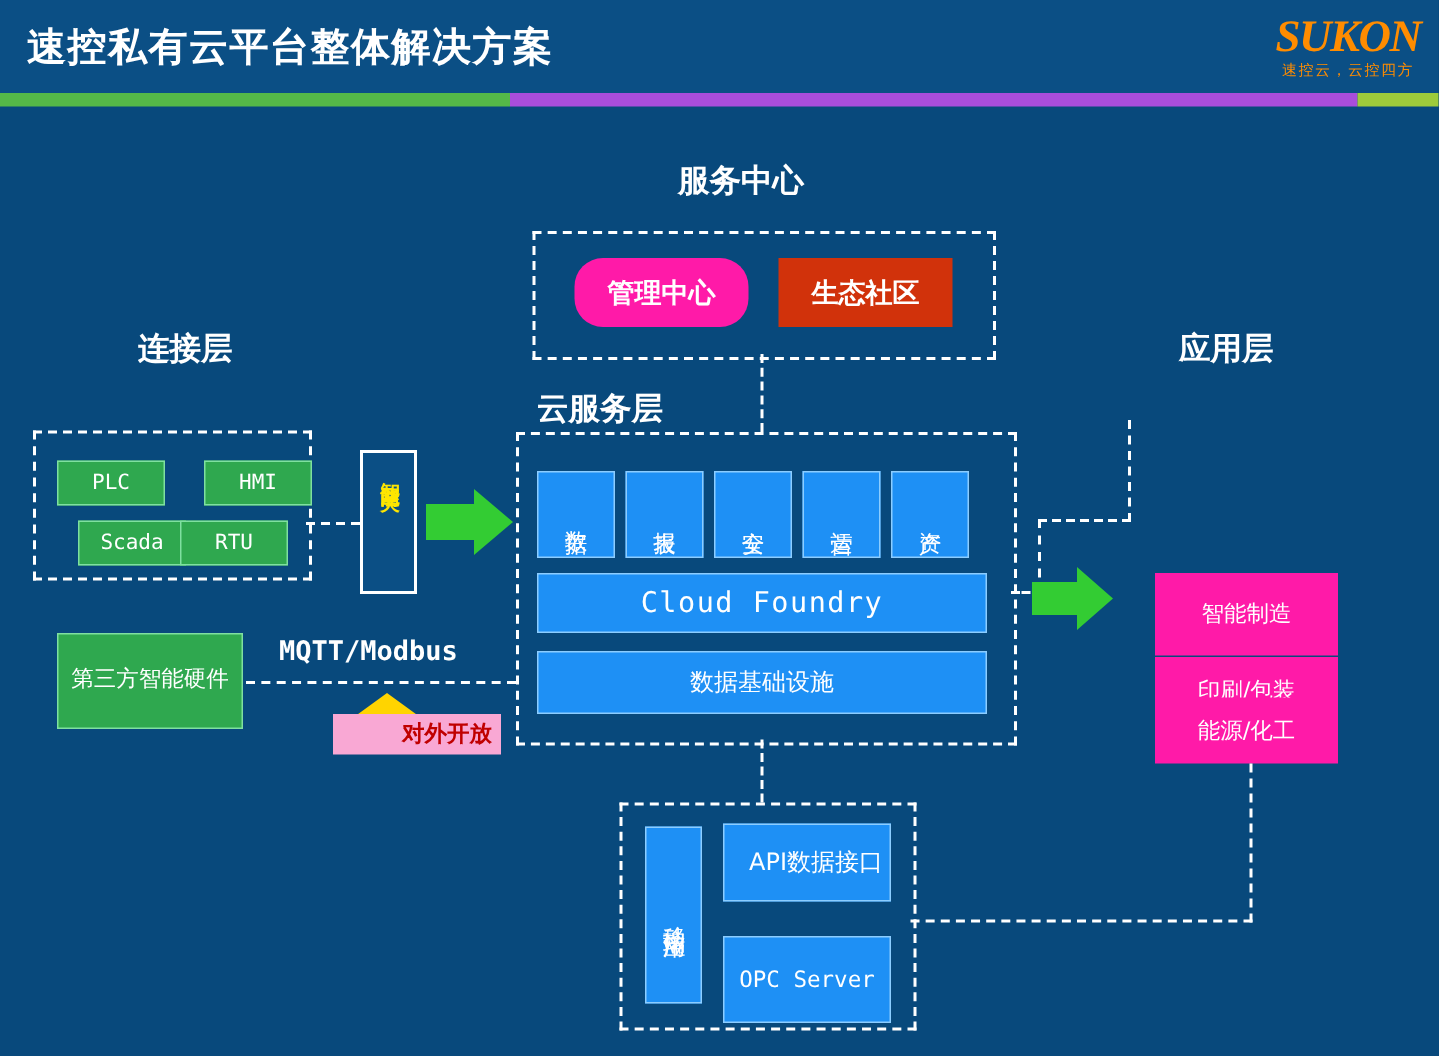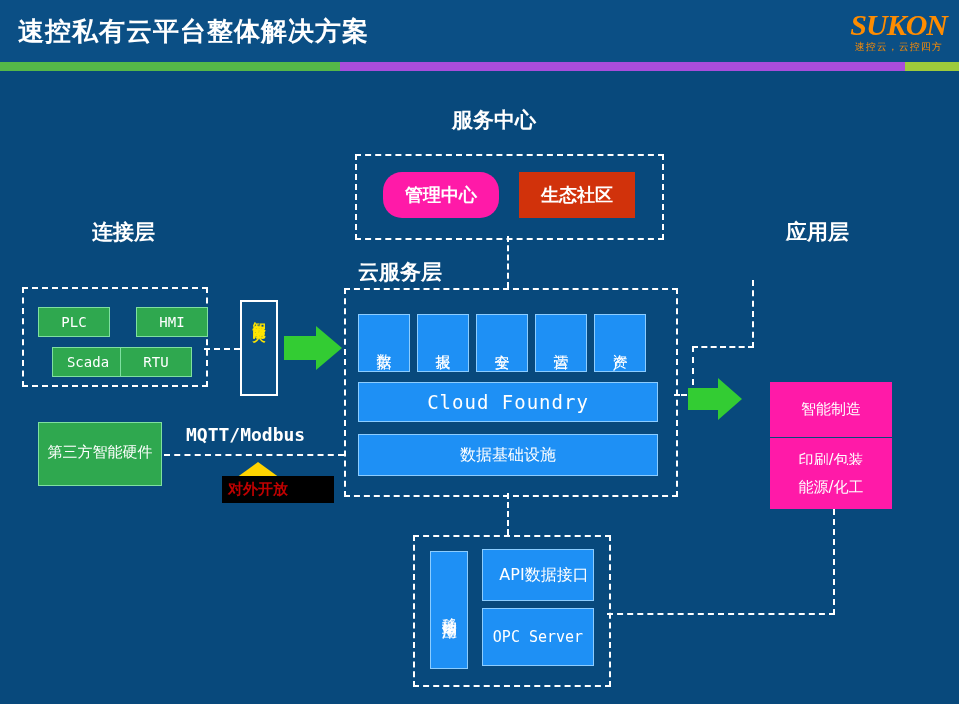--- a/index.html
+++ b/index.html
@@ -52,40 +52,40 @@
   .green-box{background:#2fa84f;border:1px solid #7fe0a0;font-size:14px;
              font-family:"DejaVu Sans Mono","Liberation Mono",monospace;}
   .gw{background:#0b4f85;border:2px solid #ffffff;color:#ffe600;font-size:13px;
       line-height:17px;font-weight:bold;display:block;padding-top:5px;
       font-family:"DejaVu Sans","Liberation Sans",sans-serif;}
   .third{background:#2fa84f;border:1px solid #7fe0a0;font-size:15px;line-height:22px;
          font-family:Liberation Mono, monospace;}
 
   .mqtt{position:absolute;color:#ffffff;font-size:18px;font-weight:bold;
         font-family:"DejaVu Sans Mono","Liberation Mono",monospace;}
-  .open{position:absolute;background:#000000;color:#c00000;font-size:15px;
-        font-weight:bold;text-align:left;padding:4px 6px;
+  .open{position:absolute;background:#f9a8d4;color:#c00000;font-size:15px;
+        font-weight:bold;text-align:right;padding:4px 6px;
         font-family:Liberation Mono, monospace;}
 
   
   .vbox{background:#1e90f5;border:1px solid #8ccdff;font-size:15px;line-height:20px;
         color:#fff;display:flex;align-items:center;justify-content:center;
         font-family:"DejaVu Sans","Liberation Sans",sans-serif;}
   .wide{background:#1e90f5;border:1px solid #8ccdff;color:#fff;}
   .cf{font-size:19px;font-family:"DejaVu Sans Mono","Liberation Mono",monospace;letter-spacing:1px;}
   .infra{font-size:16px;font-family:"DejaVu Sans","Liberation Sans",sans-serif;}
 
   
   .mobile{background:#1e90f5;border:1px solid #8ccdff;color:#fff;font-size:15px;
           line-height:19px;display:flex;align-items:center;justify-content:center;
           font-family:"DejaVu Sans","Liberation Sans",sans-serif;}
   .api{background:#1e90f5;border:1px solid #8ccdff;color:#fff;font-size:16px;line-height:22px;
        font-family:"DejaVu Sans","Liberation Sans",sans-serif;}
   .opc{background:#1e90f5;border:1px solid #8ccdff;color:#fff;font-size:15px;line-height:21px;
-       font-family:"DejaVu Sans Mono","Liberation Mono",monospace;}
+       font-family:"DejaVu Sans Mono","Liberation Mono",monospace;margin-top:16px;}
 
   
   .app{background:#ff1aa8;font-size:15px;color:#fff;
        font-family:"DejaVu Sans","Liberation Sans",sans-serif;}
 
   
   .arrow{position:absolute;}
 </style>
 </head>
 <body>

